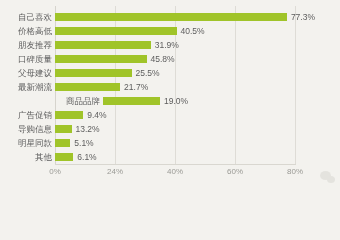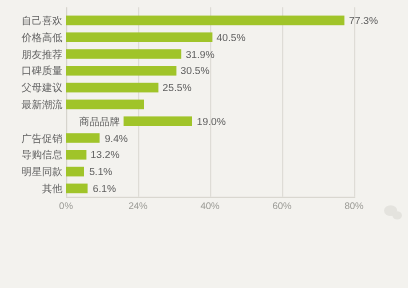--- a/index.html
+++ b/index.html
@@ -152,30 +152,31 @@
           <span class="val-label" style="left: 125.5px;">40.5%</span>
         </div>
         <div class="row" style="top: 32px;">
           <span class="cat-label">朋友推荐</span>
           <div class="bar" style="width: 95.7px; background: rgb(160, 196, 41);"></div>
           <span class="val-label" style="left: 99.7px;">31.9%</span>
         </div>
         <div class="row" style="top: 46px;">
           <span class="cat-label">口碑质量</span>
           <div class="bar" style="width: 91.5px; background: rgb(160, 196, 41);"></div>
-          <span class="val-label" style="left: 95.5px;">30.5%</span>
+          <span class="val-label" style="left: 95.5px;">45.8%</span>
         </div>
         <div class="row" style="top: 60px;">
           <span class="cat-label">父母建议</span>
           <div class="bar" style="width: 76.5px; background: rgb(160, 196, 41);"></div>
           <span class="val-label" style="left: 80.5px;">25.5%</span>
         </div>
         <div class="row" style="top: 74px;">
           <span class="cat-label">最新潮流</span>
           <div class="bar" style="width: 65.1px; background: rgb(160, 196, 41);"></div>
+          <span class="val-label" style="left: 69.1px;">21.7%</span>
         </div>
         <div class="row" style="top: 88px; margin-left: 48px;">
           <span class="cat-label">商品品牌</span>
           <div class="bar" style="width: 57px; background: rgb(160, 196, 41);"></div>
           <span class="val-label" style="left: 61px;">19.0%</span>
         </div>
         <div class="row" style="top: 102px;">
           <span class="cat-label">广告促销</span>
           <div class="bar" style="width: 28.2px; background: rgb(160, 196, 41);"></div>
           <span class="val-label" style="left: 32.2px; text-align: right;">9.4%</span>

